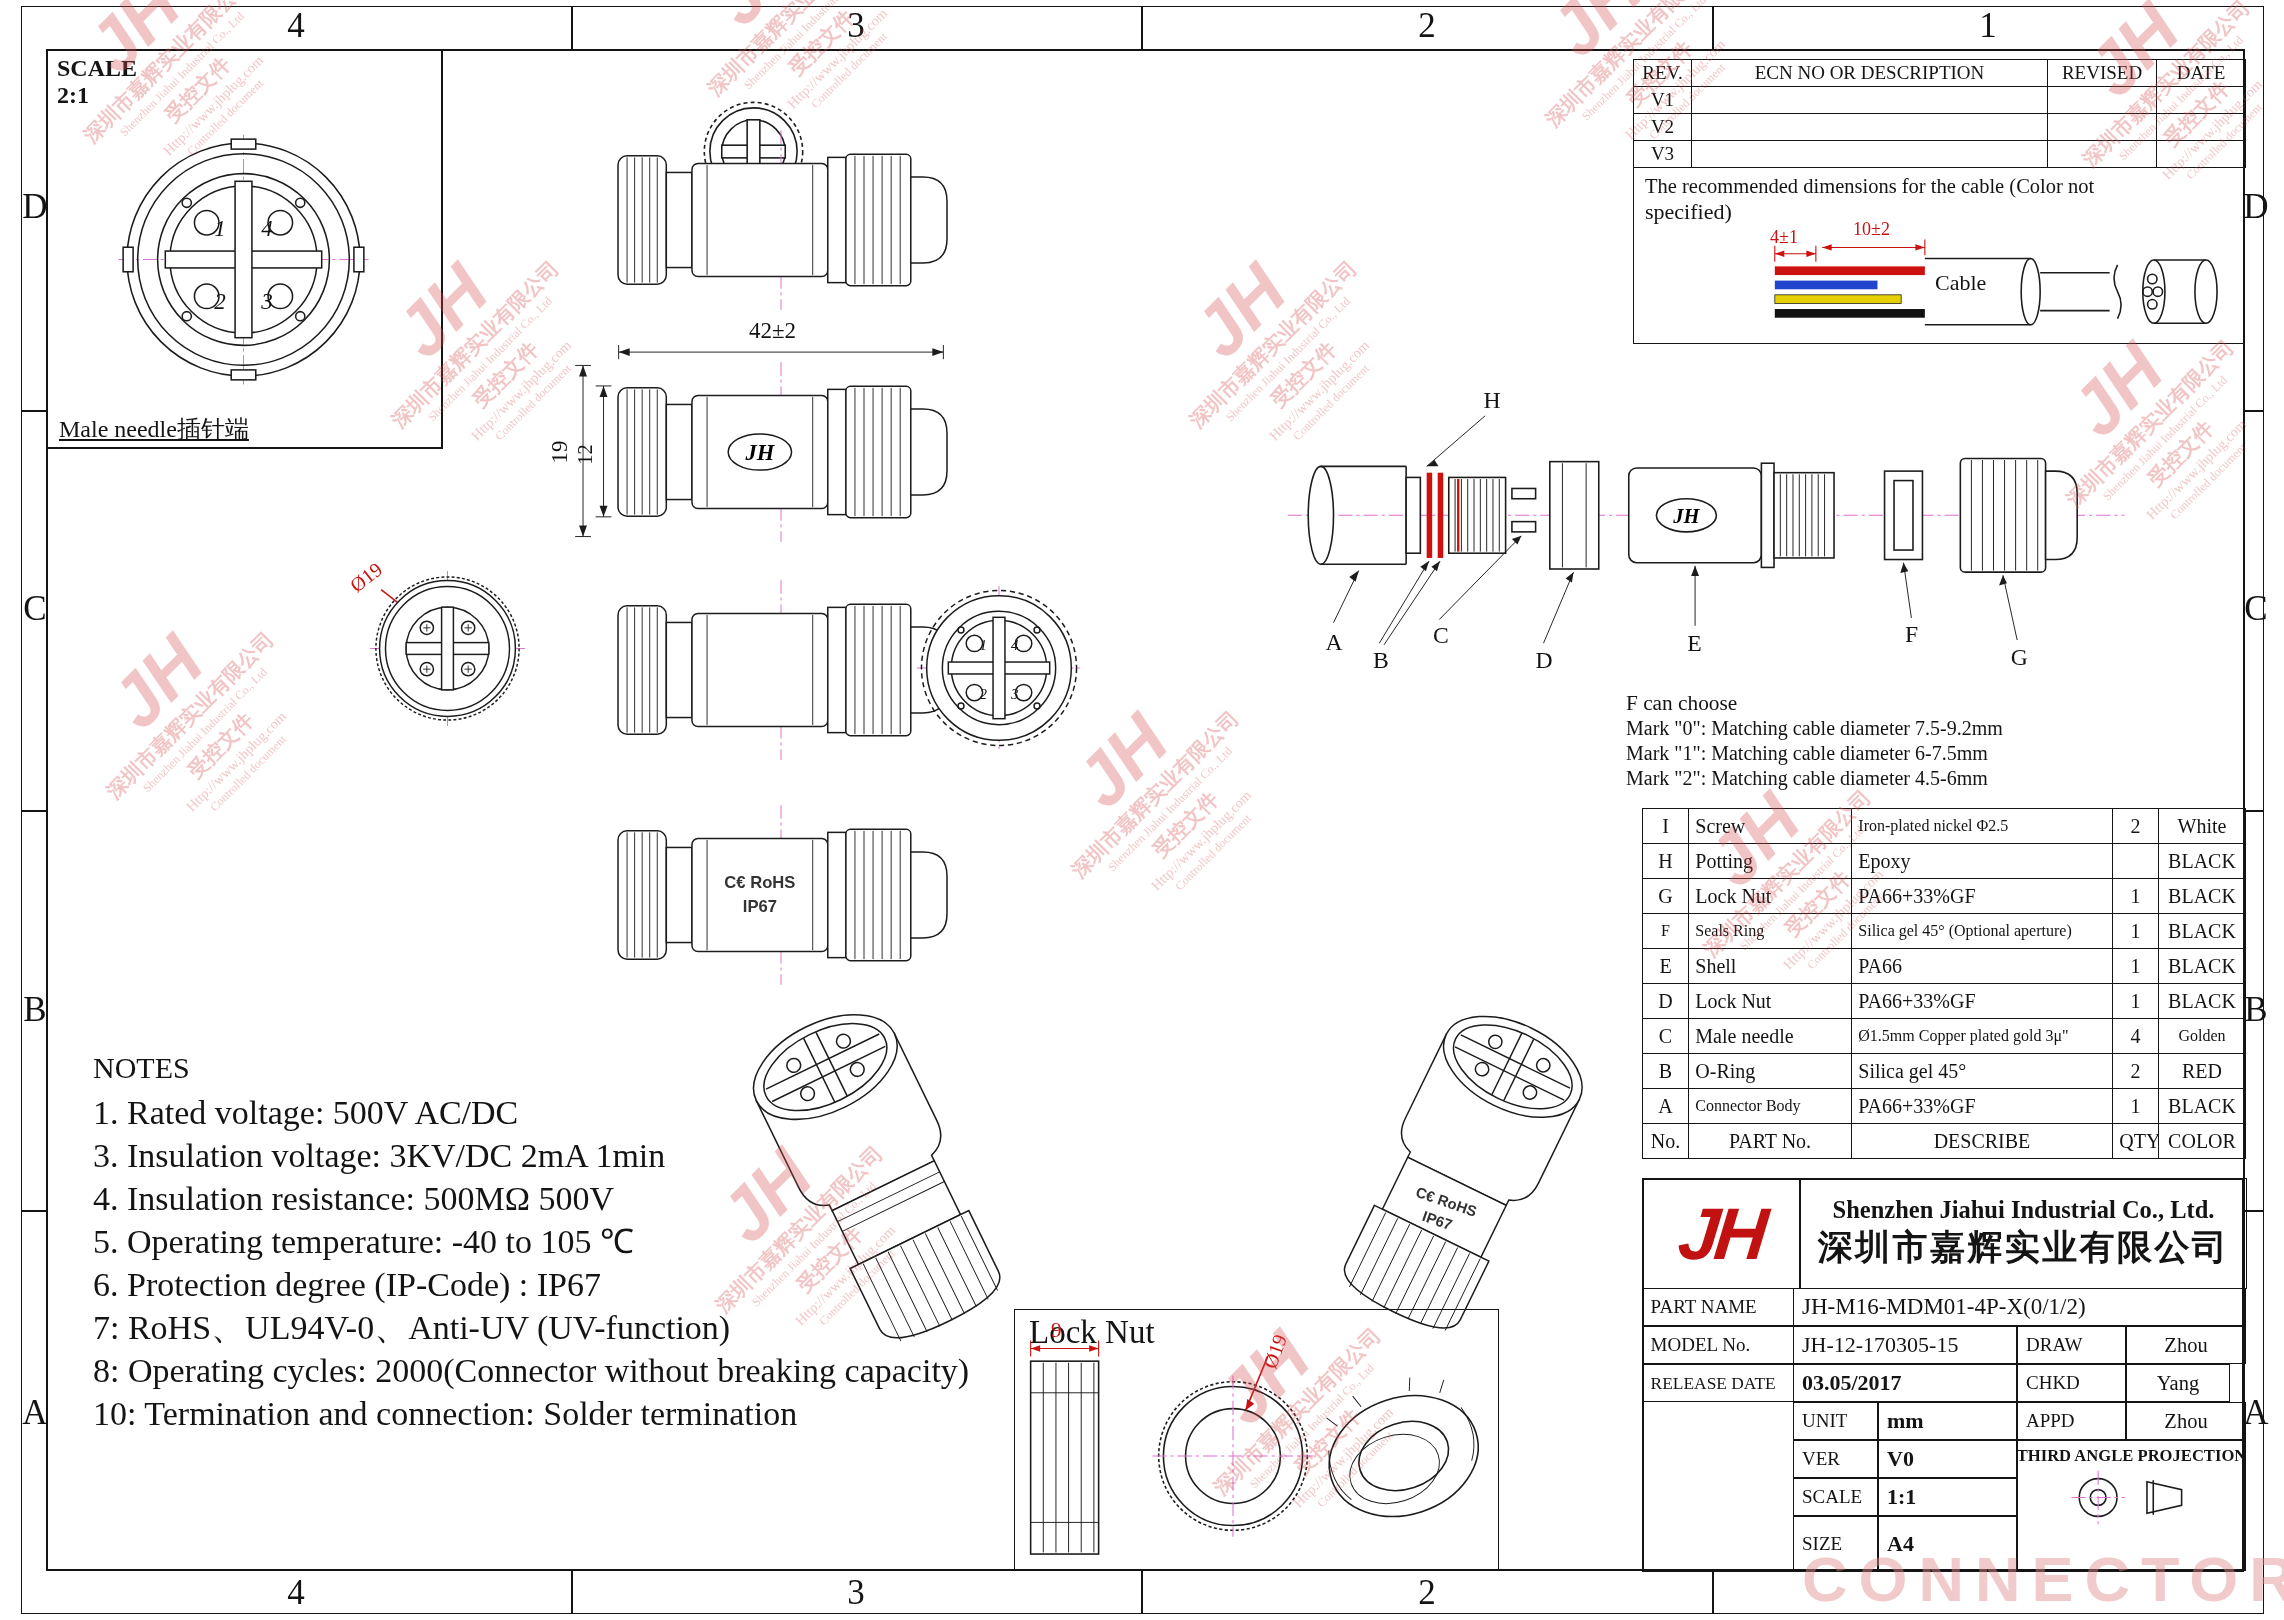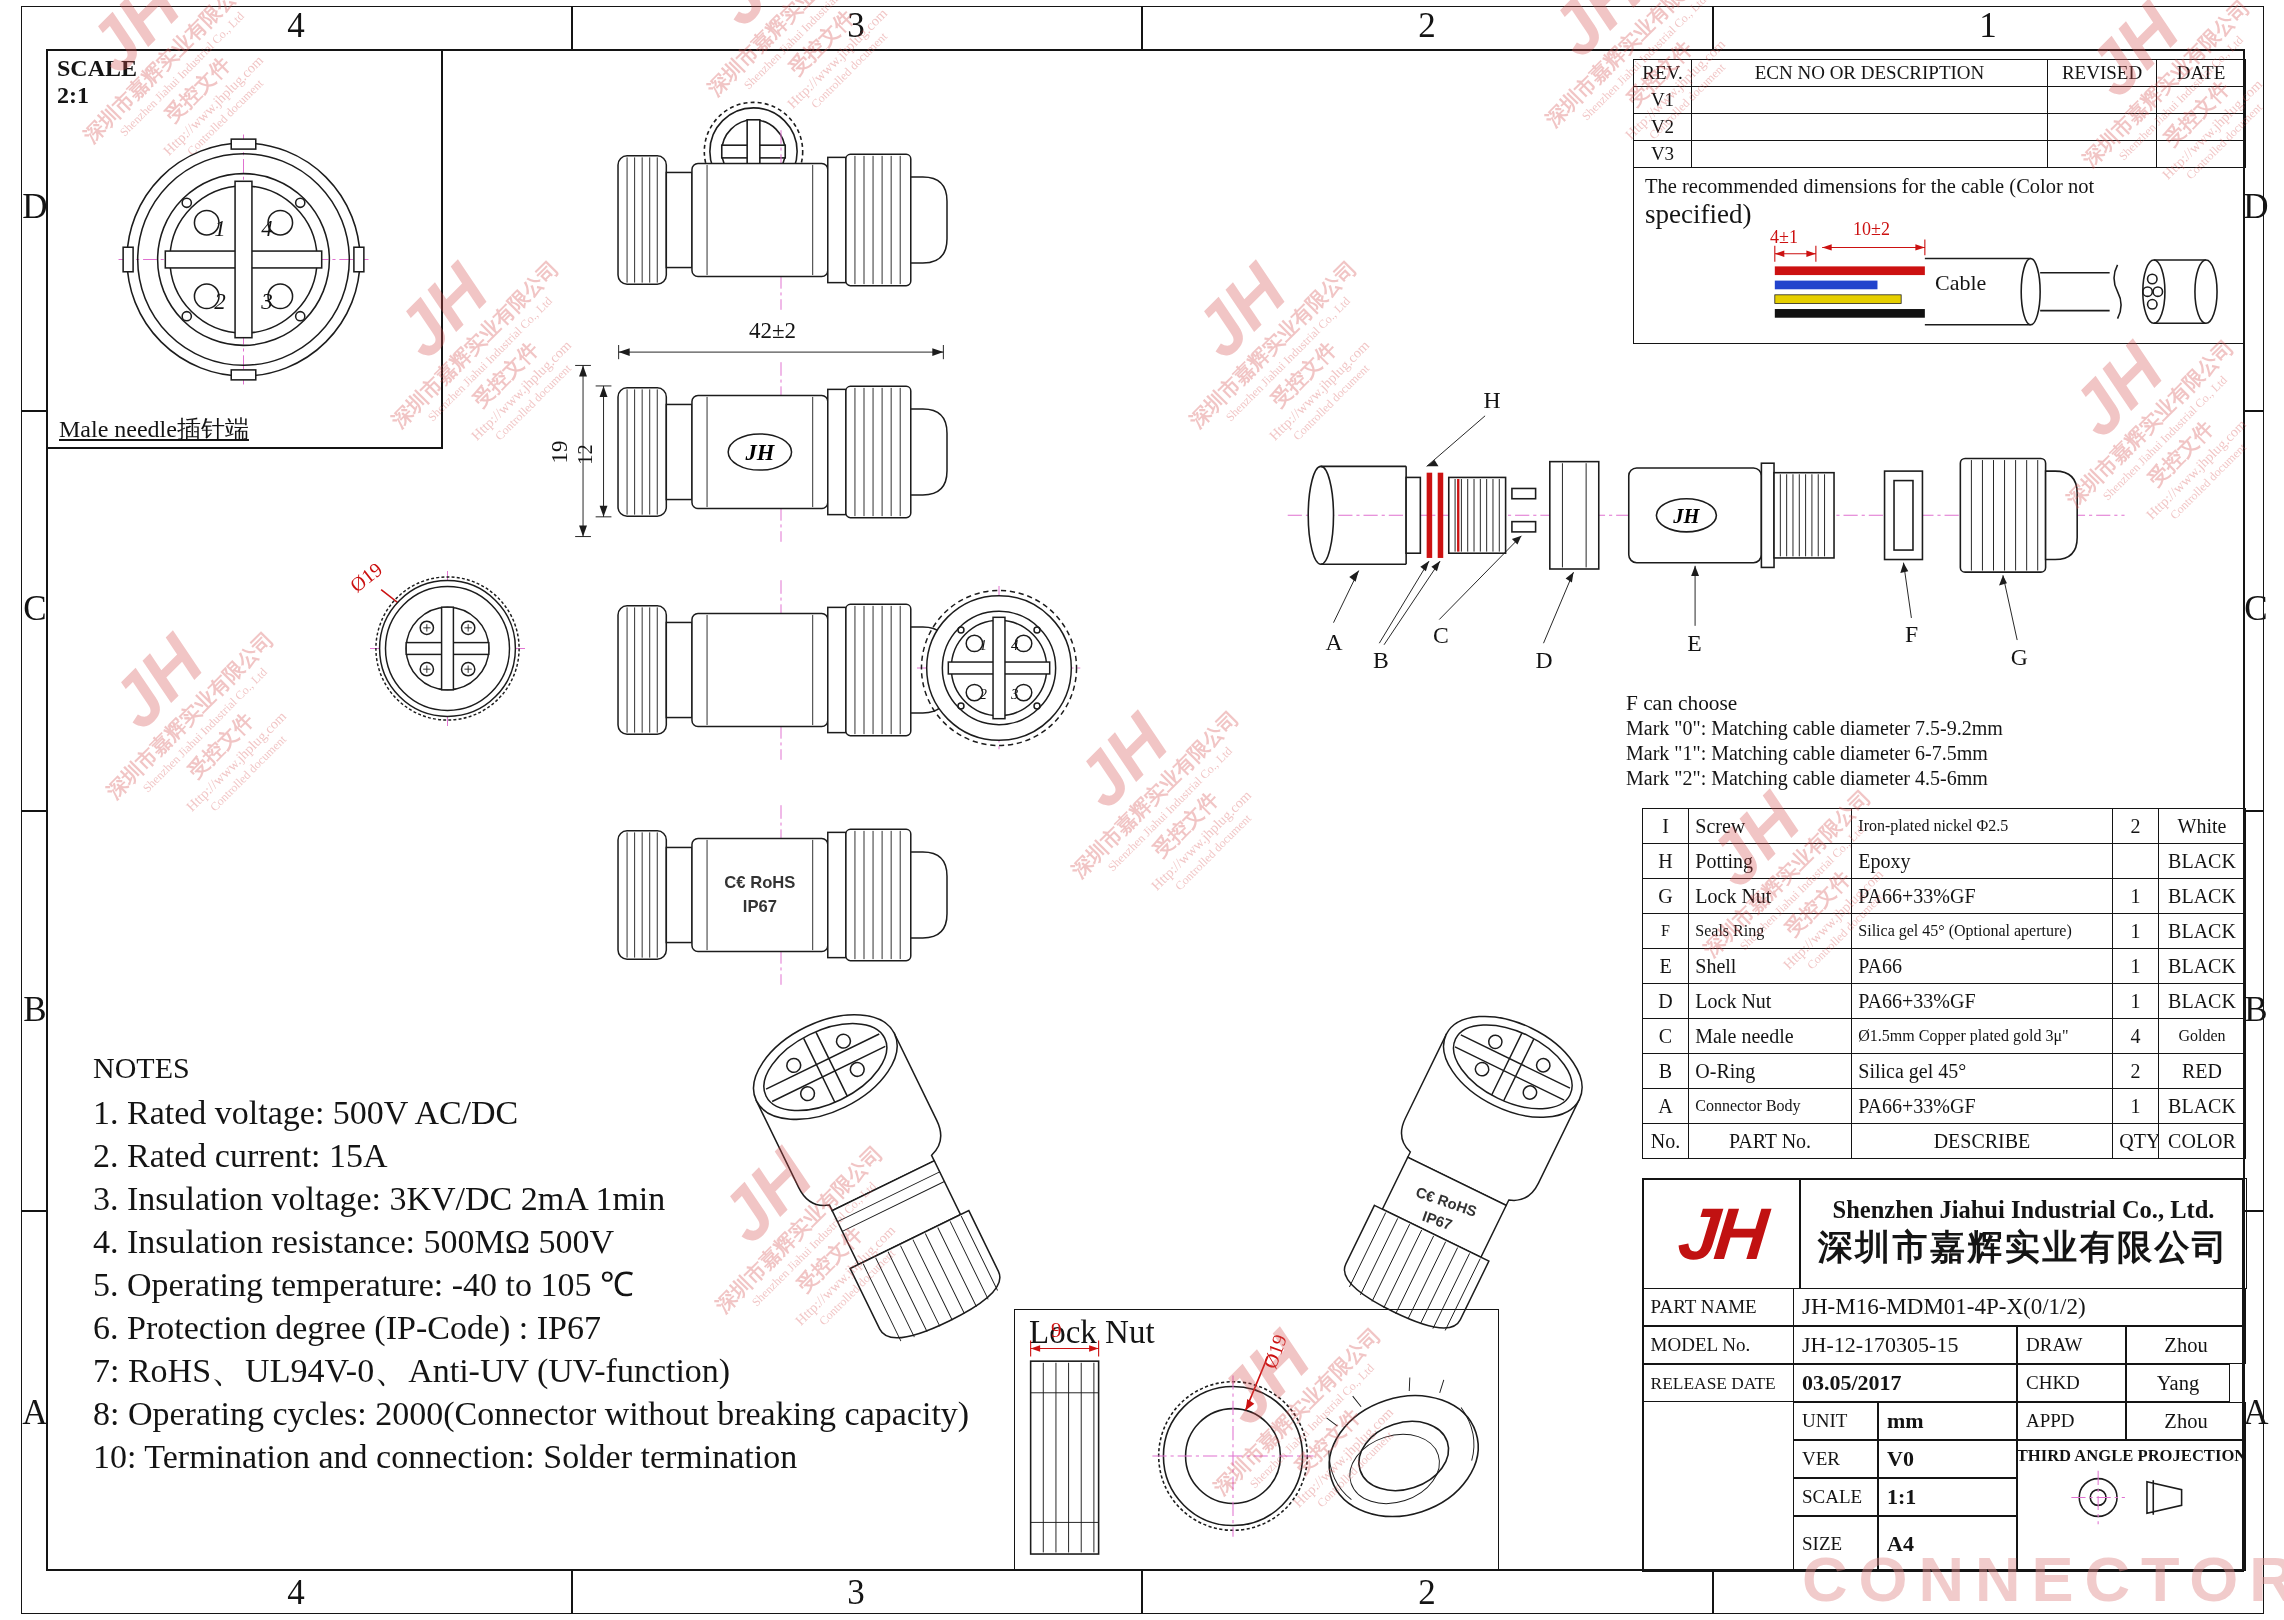--- a/index.html
+++ b/index.html
@@ -134,21 +134,21 @@
   </tr>
   <tr>
     <td>V3</td>
     <td></td>
     <td></td>
     <td></td>
   </tr>
 </tbody>
   </table>
 <span class="abs" style="left:1645px;top:175px;font-size:20.5px">The recommended dimensions for the cable  (Color not</span>
-<span class="abs" style="left:1645px;top:199px;font-size:27px">specified)</span>
+<span class="abs" style="left:1645px;top:199px;font-size:22px">specified)</span>
 <span class="abs rdim" style="left:1770px;top:227px;font-size:18px">4±1</span>
 <span class="abs rdim" style="left:1853px;top:219px;font-size:18px">10±2</span>
 <svg class="abs" style="left:1699px;top:233px" width="537" height="111" viewBox="0 0 680 140">
   <path class="redln" style="stroke-width:1.4" d="M96,26 H148 M96,16 V36 M148,16 V36 M156,18 H286 M286,8 V28"></path>
   <polygon class="rah" points="96,26 108,22 108,30"></polygon>
     <polygon class="rah" points="148,26 136,22 136,30"></polygon>
   <polygon class="rah" points="156,18 168,14 168,22"></polygon>
     <polygon class="rah" points="286,18 274,14 274,22"></polygon>
   <rect x="96" y="42" width="190" height="11" fill="#cc1111"></rect>
   <rect x="96" y="60" width="130" height="11" fill="#2244cc"></rect>
@@ -453,21 +453,20 @@
     <td class="c">DESCRIBE</td>
     <td class="c">QTY</td>
     <td class="c">COLOR</td>
   </tr>
 </tbody>
   </table>
 
 <div class="abs" style="left:93px;top:1051px">
   <div style="font-size:30px;margin-bottom:6.3px">NOTES</div>
   <div class="notes-item">1. Rated voltage: 500V AC/DC</div>
-  <div class="notes-item">2. Rated current: 15A</div>
   <div class="notes-item">3. Insulation voltage: 3KV/DC 2mA 1min</div>
   <div class="notes-item">4. Insulation resistance: 500MΩ 500V</div>
   <div class="notes-item">5. Operating temperature: -40 to 105 ℃</div>
   <div class="notes-item">6. Protection degree (IP-Code) : IP67</div>
   <div class="notes-item">7: RoHS、UL94V-0、Anti-UV (UV-function)</div>
   <div class="notes-item">8: Operating cycles: 2000(Connector without breaking capacity)</div>
   <div class="notes-item">10: Termination and connection: Solder termination</div>
 </div>
 
 <div class="abs frame" style="left:1014px;top:1309px;width:485px;height:262px"></div>

